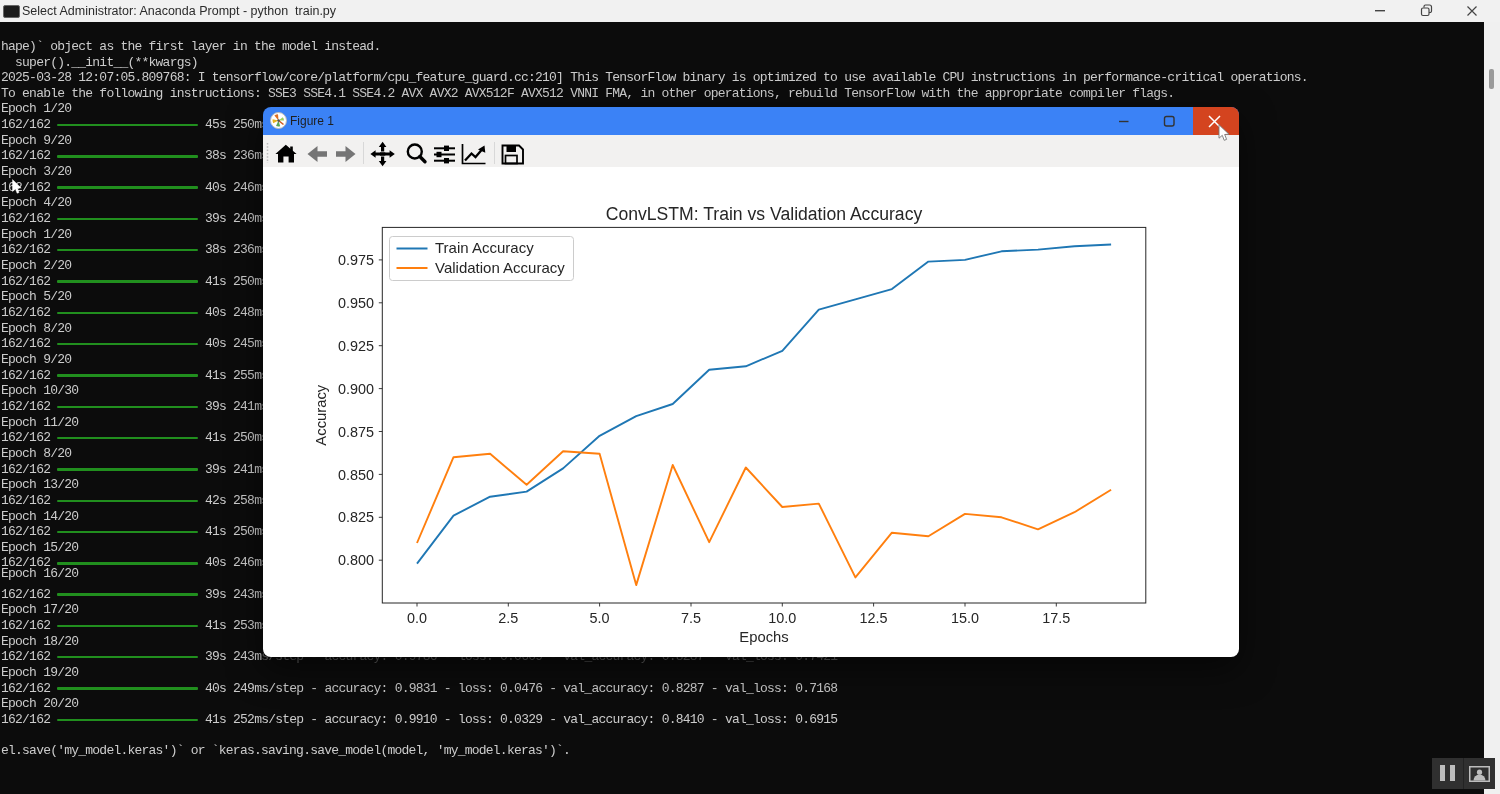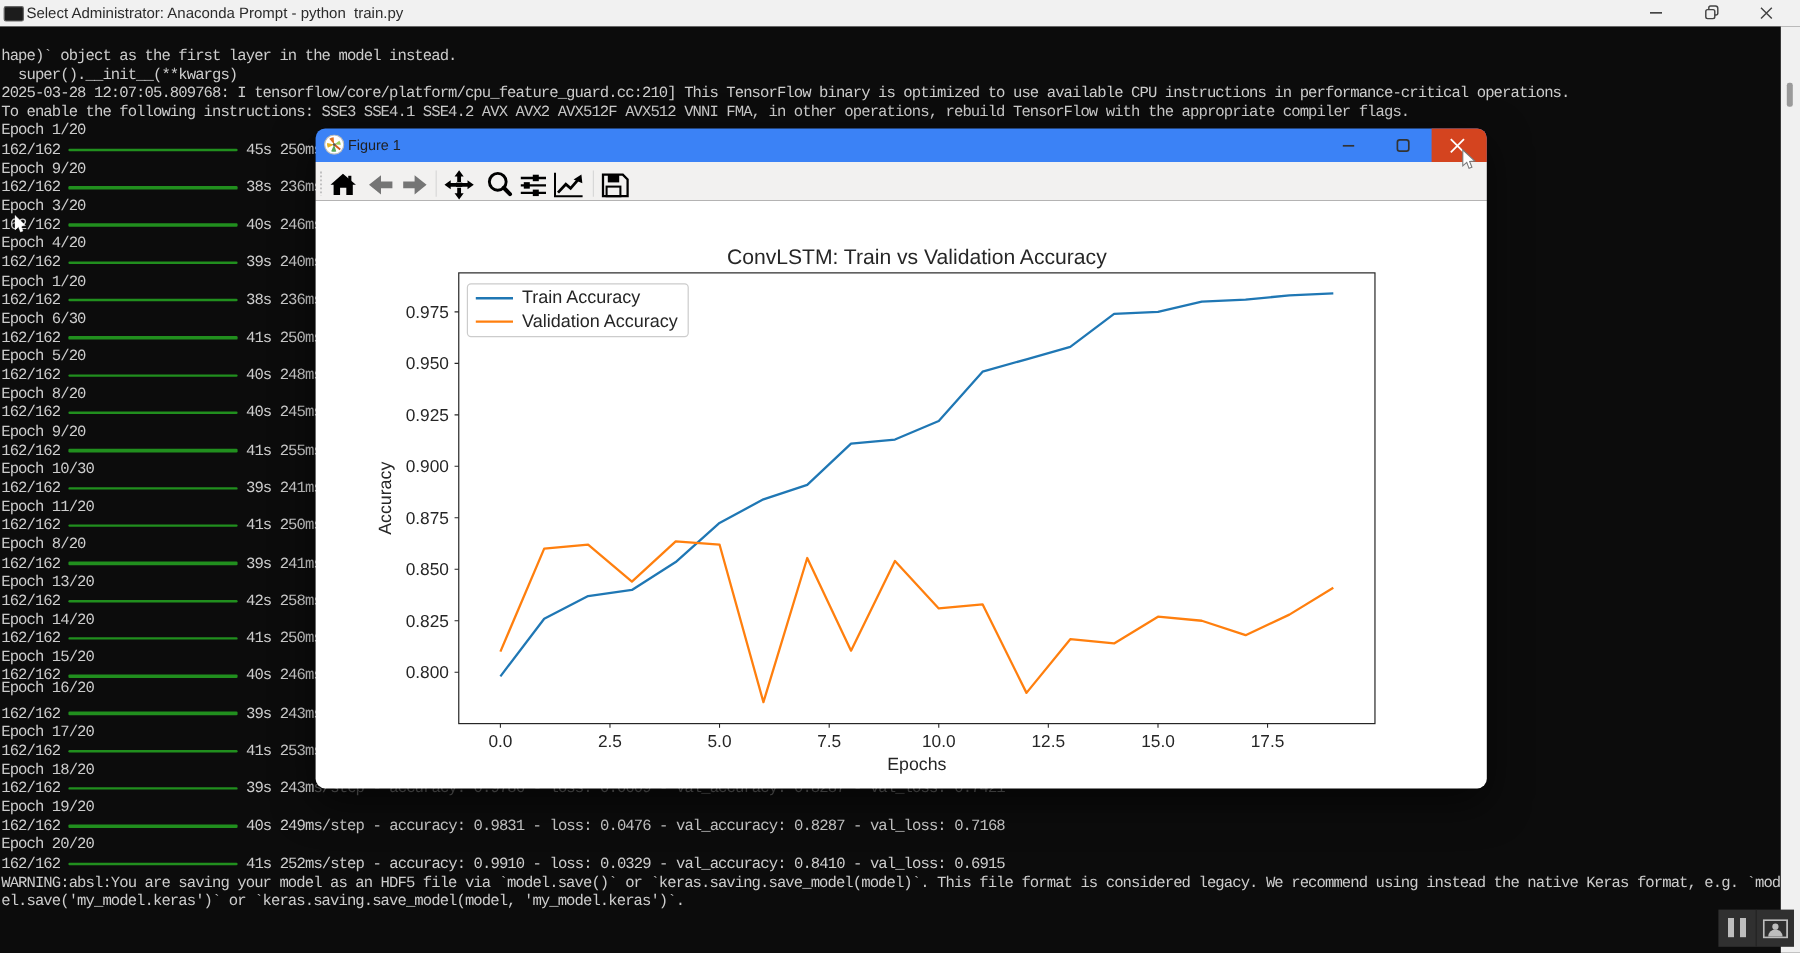--- a/index.html
+++ b/index.html
@@ -43,21 +43,21 @@
 <div class="pb" style="top:164.45px"></div>
 <div class="r" style="top:157.75px;left:204.96px">40s 246ms/step</div>
 <div class="r" style="top:173.40px">Epoch 4/20</div>
 <div class="r" style="top:189.06px">162/162</div>
 <div class="pb" style="top:195.76px"></div>
 <div class="r" style="top:189.06px;left:204.96px">39s 240ms/step</div>
 <div class="r" style="top:204.71px">Epoch 1/20</div>
 <div class="r" style="top:220.37px">162/162</div>
 <div class="pb" style="top:227.07px"></div>
 <div class="r" style="top:220.37px;left:204.96px">38s 236ms/step</div>
-<div class="r" style="top:236.02px">Epoch 6/30</div>
+<div class="r" style="top:236.02px">Epoch 2/20</div>
 <div class="r" style="top:251.68px">162/162</div>
 <div class="pb" style="top:258.38px"></div>
 <div class="r" style="top:251.68px;left:204.96px">41s 250ms/step</div>
 <div class="r" style="top:267.33px">Epoch 5/20</div>
 <div class="r" style="top:282.99px">162/162</div>
 <div class="pb" style="top:289.69px"></div>
 <div class="r" style="top:282.99px;left:204.96px">40s 248ms/step</div>
 <div class="r" style="top:298.64px">Epoch 8/20</div>
 <div class="r" style="top:314.30px">162/162</div>
 <div class="pb" style="top:321.00px"></div>
@@ -103,21 +103,20 @@
 <div class="pb" style="top:634.10px"></div>
 <div class="r" style="top:627.40px;left:204.96px">39s 243m<span style="color:#5f5f5f">s/step - accuracy: 0.9786 - loss: 0.0609 - val_accuracy: 0.8287 - val_loss: 0.7421</span></div>
 <div class="r" style="top:643.06px">Epoch 19/20</div>
 <div class="r" style="top:658.71px">162/162</div>
 <div class="pb" style="top:665.41px"></div>
 <div class="r" style="top:658.71px;left:204.96px">40s 249ms/step - accuracy: 0.9831 - loss: 0.0476 - val_accuracy: 0.8287 - val_loss: 0.7168</div>
 <div class="r" style="top:674.37px">Epoch 20/20</div>
 <div class="r" style="top:690.02px">162/162</div>
 <div class="pb" style="top:696.72px"></div>
 <div class="r" style="top:690.02px;left:204.96px">41s 252ms/step - accuracy: 0.9910 - loss: 0.0329 - val_accuracy: 0.8410 - val_loss: 0.6915</div>
-<div class="r" style="top:705.68px">WARNING:absl:You are saving your model as an HDF5 file via `model.save()` or `keras.saving.save_model(model)`. This file format is considered legacy. We recommend using instead the native Keras format, e.g. `mod</div>
 <div class="r" style="top:721.33px">el.save('my_model.keras')` or `keras.saving.save_model(model, 'my_model.keras')`.</div>
 </div>
 <div id="titlebar">
   <div id="conicon"></div>
   <div class="txt">Select Administrator: Anaconda Prompt - python  train.py</div>
   <svg style="position:absolute;left:1360px;top:0" width="40" height="22" viewBox="0 0 40 22">
       <rect x="15" y="10" width="10" height="1.4" fill="#444"></rect>
     </svg>
   <svg style="position:absolute;left:1406px;top:0" width="40" height="22" viewBox="0 0 40 22">
       <rect x="15.5" y="8" width="7.5" height="7.5" fill="none" stroke="#444" stroke-width="1.2" rx="1.5"></rect>

